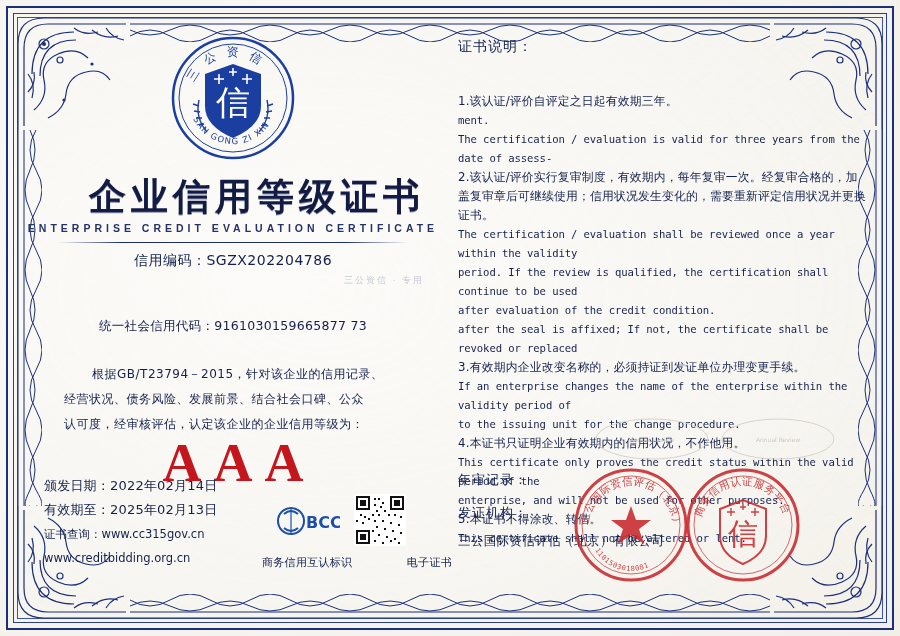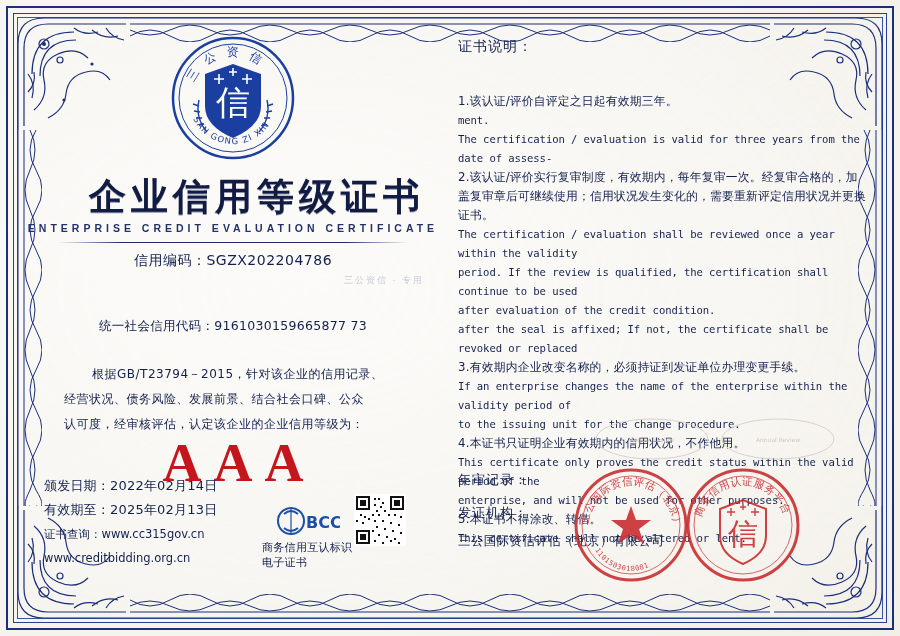--- a/index.html
+++ b/index.html
@@ -216,21 +216,20 @@
     position: absolute;
     bottom: 42px;
     left: 238px;
     width: 190px;
     display: flex;
     justify-content: space-between;
     font-family: "DejaVu Sans", "Liberation Sans", sans-serif;
     font-size: 11px;
     color: #13204e;
     letter-spacing: .3px;
-    flex-direction: column;
   }
 
   
   .notes-title {
     position: absolute;
     top: 14px;
     left: 16px;
     font-family: "DejaVu Sans", "Liberation Sans", sans-serif;
     font-size: 14px;
     color: #13204e;

